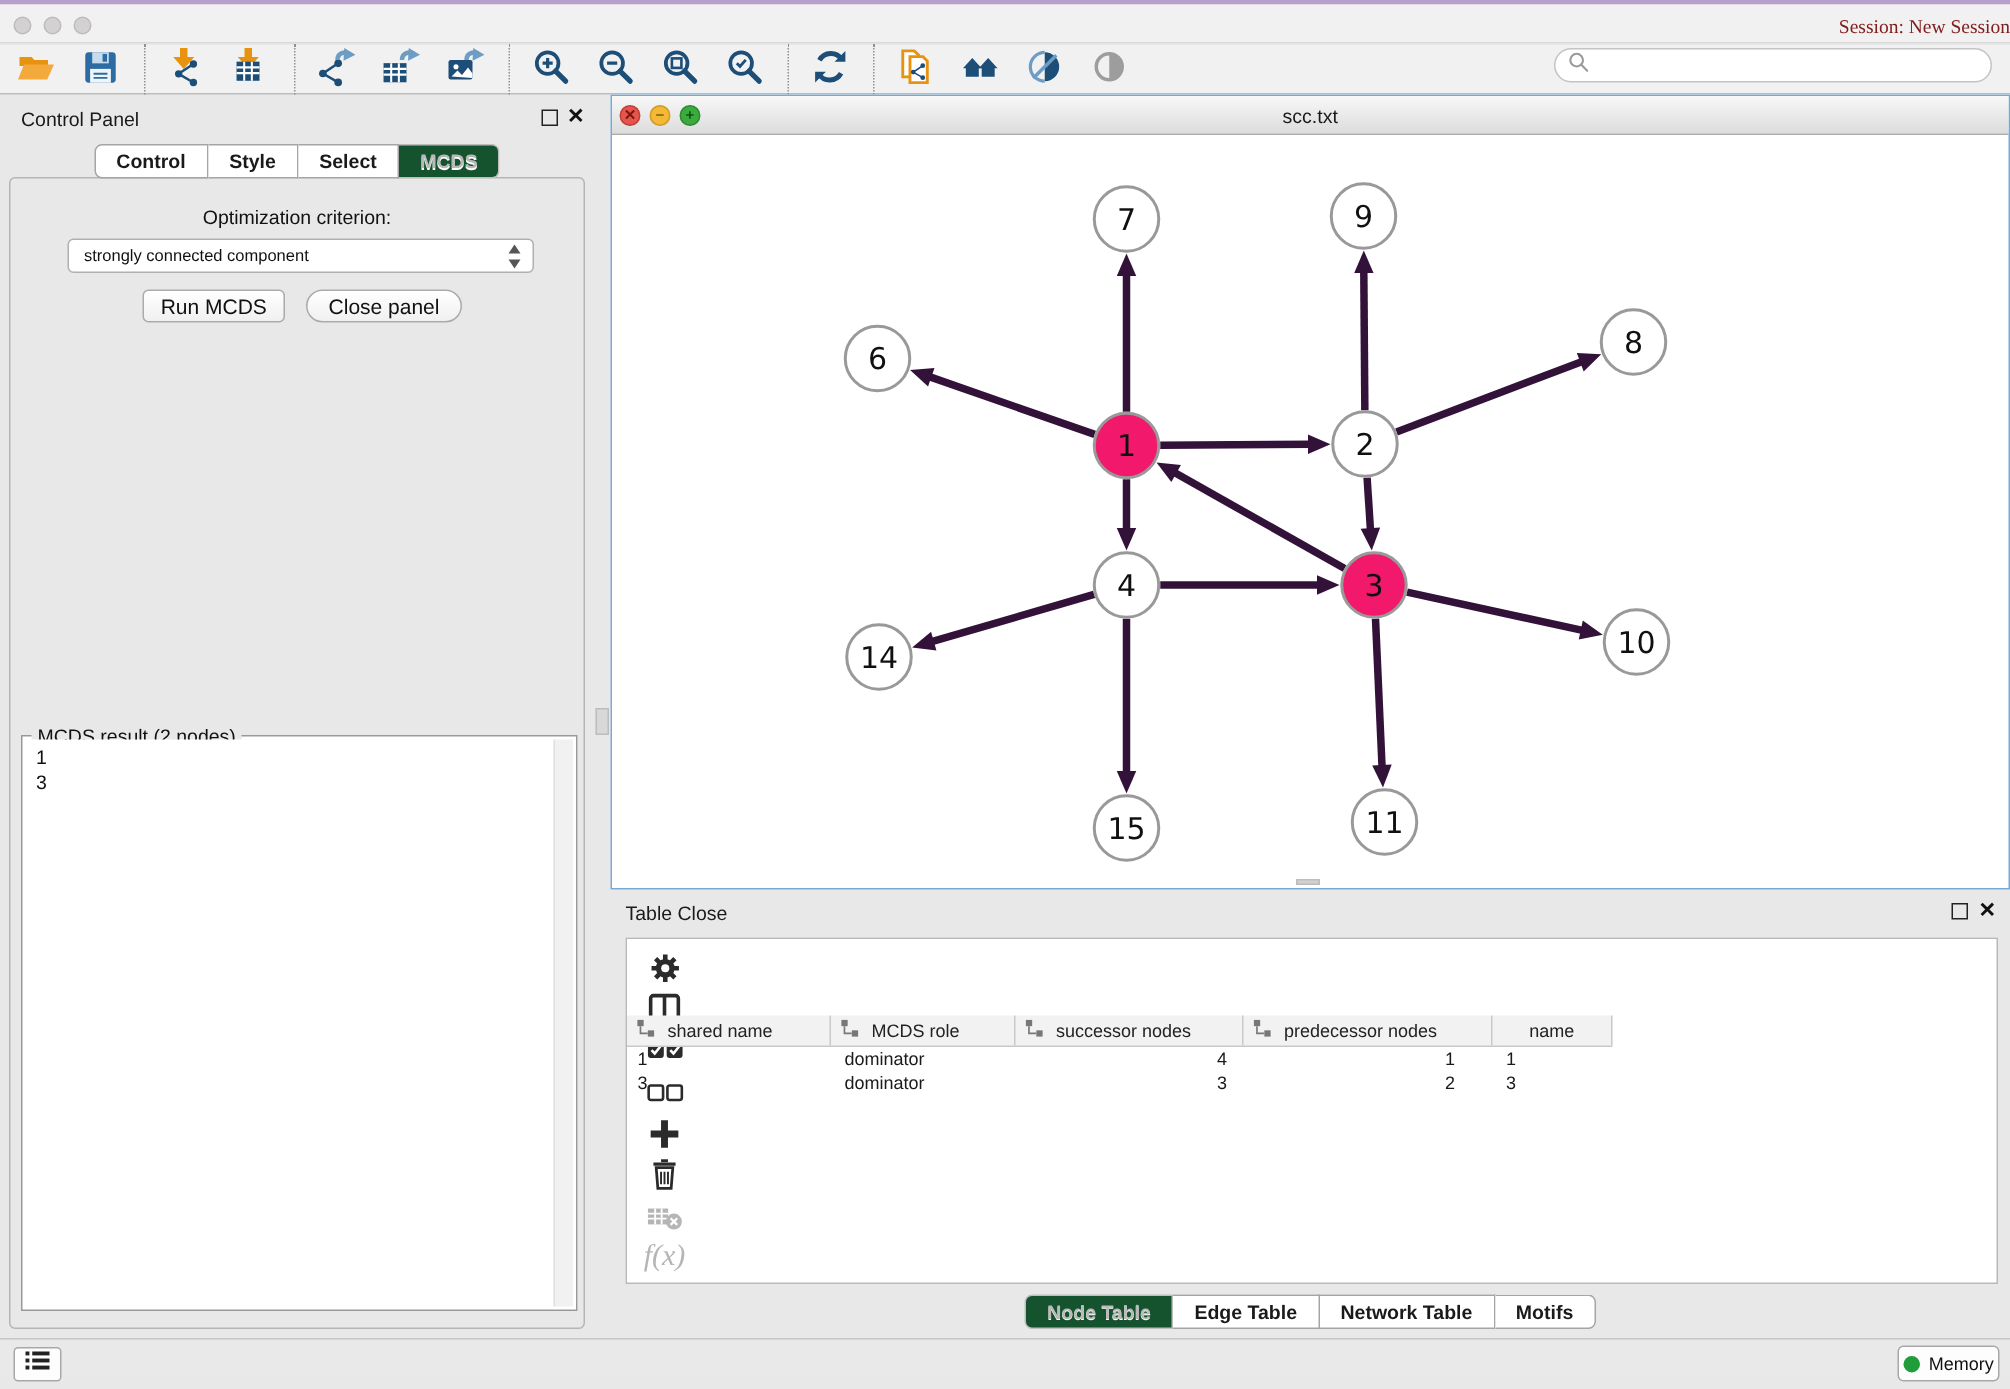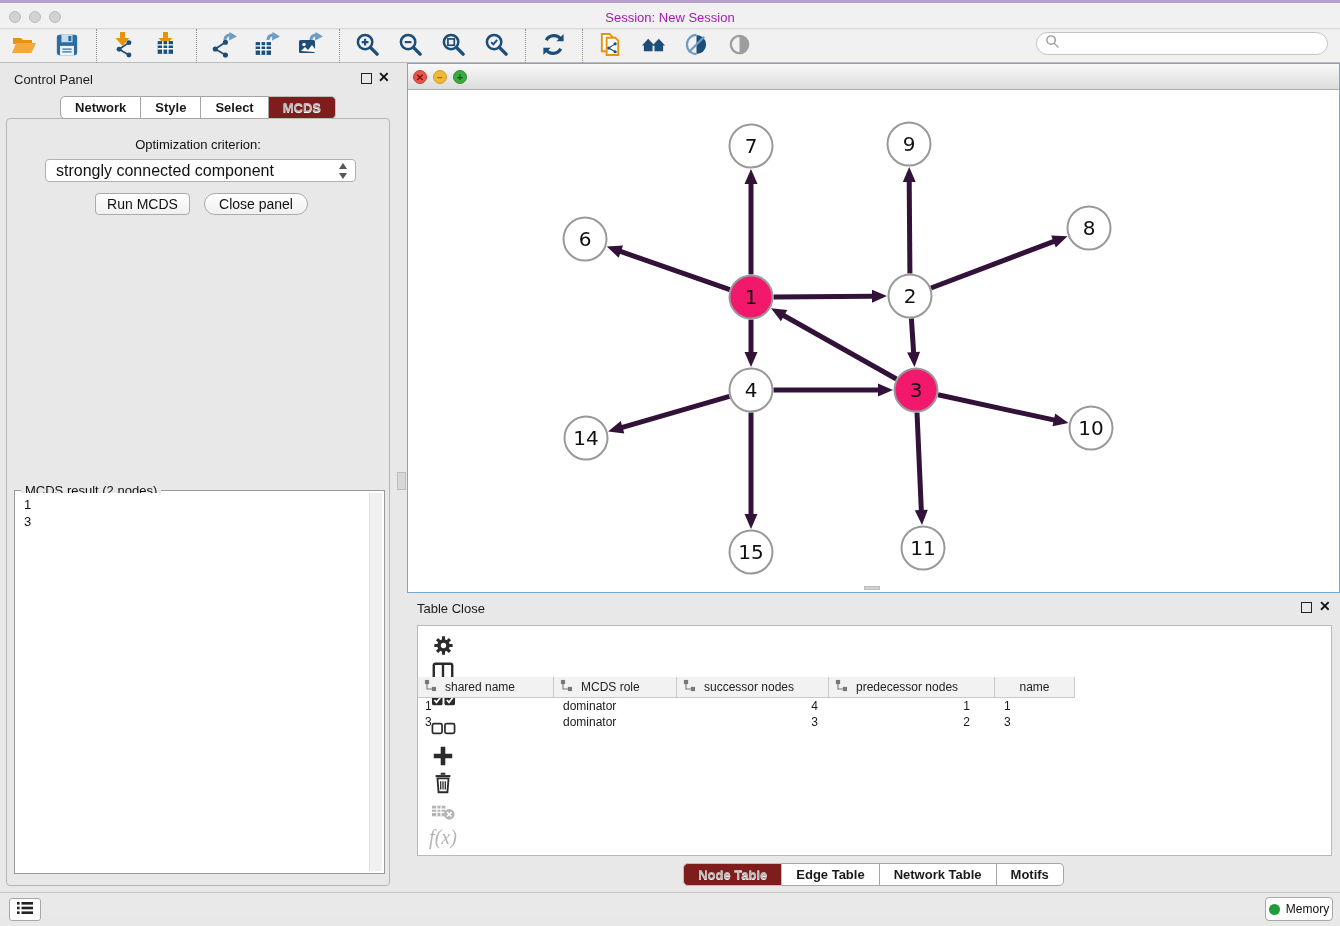--- a/index.html
+++ b/index.html
@@ -3,41 +3,41 @@
 <meta charset="utf-8">
 <style>
   * { margin:0; padding:0; box-sizing:border-box; }
   html,body { width:1340px; height:926px; font-family:"Liberation Sans",sans-serif; background:#e8e8e8; overflow:hidden; }
   #window { position:absolute; inset:0; width:1340px; height:926px; background:#e8e8e8; }
 
   
   .desktop-strip { position:absolute; left:0; top:0; width:1340px; height:3px; background:#b7a1cc; }
   .titlebar { position:absolute; left:0; top:3px; width:1340px; height:26px; background:#f1f1f1; border-bottom:1px solid #d9d9d9; }
   .tl-dot { position:absolute; top:8px; width:12px; height:12px; border-radius:50%; background:#d3d1d1; border:1px solid #bdbcbc; }
-  .win-title { position:absolute; top:7px; left:0; width:100%; text-align:center; font-size:13px; color:#a21caf; }
+  .win-title { position:absolute; top:7px; left:0; width:100%; text-align:right; font-size:13px; color:#7f1d1d;font-family:Liberation Serif, serif; }
 
   .toolbar { position:absolute; left:0; top:30px; width:1340px; height:33px; background:#f1f1f1; border-bottom:1px solid #bcbcbc; display:flex; align-items:center; padding-left:10px; }
   .tb-btn { width:28px; height:28px; margin-right:15px; display:flex; align-items:center; justify-content:center; background:none; border:none; }
   .tb-sep { height:34px; border-left:1px dotted #909090; margin:0 13px 0 0; }
   .search-wrap { position:absolute; right:12px; top:2px; width:292px; height:23px; background:#fff; border:1px solid #c4c4c4; border-radius:12px; display:flex; align-items:center; padding:0 8px; }
   .search-wrap input { border:none; outline:none; flex:1; font-size:12px; background:transparent; }
 
   
   .cp-header { position:absolute; left:0; top:63px; width:396px; height:33px; }
   .panel-title { font-size:13px; color:#1a1a1a; }
   .float-btn { width:11px; height:11px; border:1.5px solid #222; display:inline-block; }
   .close-x { font-size:14px; font-weight:bold; color:#111; line-height:11px; }
   .cp-tabs { position:absolute; left:0; top:96px; width:396px; display:flex; justify-content:center; z-index:3; }
   .seg { height:23px; padding:0 14px; display:flex; align-items:center; background:#fff; border:1px solid #a5a5a5; border-left:none; font-size:13px; font-weight:600; color:#1a1a1a; cursor:default; }
   .seg.first { border-left:1px solid #a5a5a5; border-radius:5px 0 0 5px; }
   .seg.last { border-radius:0 5px 5px 0; }
-  .seg.active { background:#7f1d1d; color:#b9b9b9; text-shadow:0 1px 0 #fff; border-color:#bdbdbd; }
+  .seg.active { background:#14532d; color:#b9b9b9; text-shadow:0 1px 0 #fff; border-color:#bdbdbd; }
   .cp-box { position:absolute; left:6px; top:118px; width:384px; height:768px; background:#e8e8e8; border:1px solid #b5b5b5; border-radius:4px; }
   .opt-label { position:absolute; left:0; top:18px; width:100%; text-align:center; font-size:13px; color:#111; }
-  .dropdown { position:absolute; left:38px; top:40px; width:311px; height:23px; background:#fff; border:1px solid #b0b0b0; border-radius:4px; display:flex; align-items:center; font-size:16px; padding-left:10px; color:#111; }
+  .dropdown { position:absolute; left:38px; top:40px; width:311px; height:23px; background:#fff; border:1px solid #b0b0b0; border-radius:4px; display:flex; align-items:center; font-size:11px; padding-left:10px; color:#111; }
   .dd-stepper { position:absolute; right:7px; top:3px; width:11px; height:16px; display:flex; flex-direction:column; align-items:center; justify-content:space-between; }
   .dd-up { width:0;height:0;border-left:4.5px solid transparent;border-right:4.5px solid transparent;border-bottom:6px solid #555; }
   .dd-down { width:0;height:0;border-left:4.5px solid transparent;border-right:4.5px solid transparent;border-top:6px solid #555; }
   .cp-btn { position:absolute; top:74px; height:22px; background:linear-gradient(#ffffff,#f0f0f0); border:1px solid #ababab; border-radius:4px; font-size:14px; color:#111; display:flex; align-items:center; justify-content:center; font-family:"Liberation Sans",sans-serif; }
   .result-fieldset { position:absolute; left:7px; top:371px; width:371px; height:384px; border:1px solid #999; background:#fff; }
   .result-legend { position:absolute; left:6px; top:-8px; background:#e8e8e8; padding:0 4px; font-size:13px; color:#111; }
   .result-area { position:absolute; inset:2px; background:#fff; font-size:13px; line-height:17px; color:#111; padding:3px 0 0 7px; }
   .result-scroll { position:absolute; right:2px; top:2px; bottom:2px; width:13px; background:#f1f1f1; border-left:1px solid #e0e0e0; }
 
   .splitter-grip { position:absolute; left:397px; top:472px; width:9px; height:18px; background:#d8d8d8; border:1px solid #bdbdbd; }
@@ -235,21 +235,21 @@
       <input value="" placeholder="" style="">
     </div>
   </div>
 
   <div class="cp-header">
     <span class="panel-title" style="position:absolute;left:14px;top:9px;">Control Panel</span>
     <span class="float-btn" style="position:absolute;left:361px;top:10px;"></span>
     <span class="close-x" style="position:absolute;left:378px;top:9px;">✕</span>
   </div>
   <div class="cp-tabs" id="cp-tabs">
-      <div class="seg first">Network</div>
+      <div class="seg first">Control</div>
       <div class="seg">Style</div>
       <div class="seg">Select</div>
       <div class="seg last active">MCDS</div>
     </div>
   <div class="cp-box">
     <div class="opt-label">Optimization criterion:</div>
     <div class="dropdown">
       <span>strongly connected component</span>
       <span class="dd-stepper">
           <span class="dd-up"></span>
@@ -267,20 +267,21 @@
       <div class="result-scroll"></div>
     </div>
   </div>
   <div class="splitter-grip"></div>
 
   <div class="net-frame">
     <div class="net-titlebar">
       <span class="traffic t-red" style="left:5px;">✕</span>
       <span class="traffic t-yellow" style="left:25px;">−</span>
       <span class="traffic t-green" style="left:45px;">+</span>
+      <div class="net-title">scc.txt</div>
     </div>
     <svg id="graph" width="931" height="502" viewBox="0 0 931 502">
         <g>
           <line x1="343.0" y1="184.5" x2="343.0" y2="92.0" stroke="#331239" stroke-width="5"></line>
           <polygon points="343.0,79.0 349.5,94.0 336.5,94.0" fill="#331239"></polygon>
         </g>
         <g>
           <line x1="321.8" y1="199.6" x2="211.0" y2="160.9" stroke="#331239" stroke-width="5"></line>
           <polygon points="198.7,156.6 215.0,155.4 210.7,167.7" fill="#331239"></polygon>
         </g>

